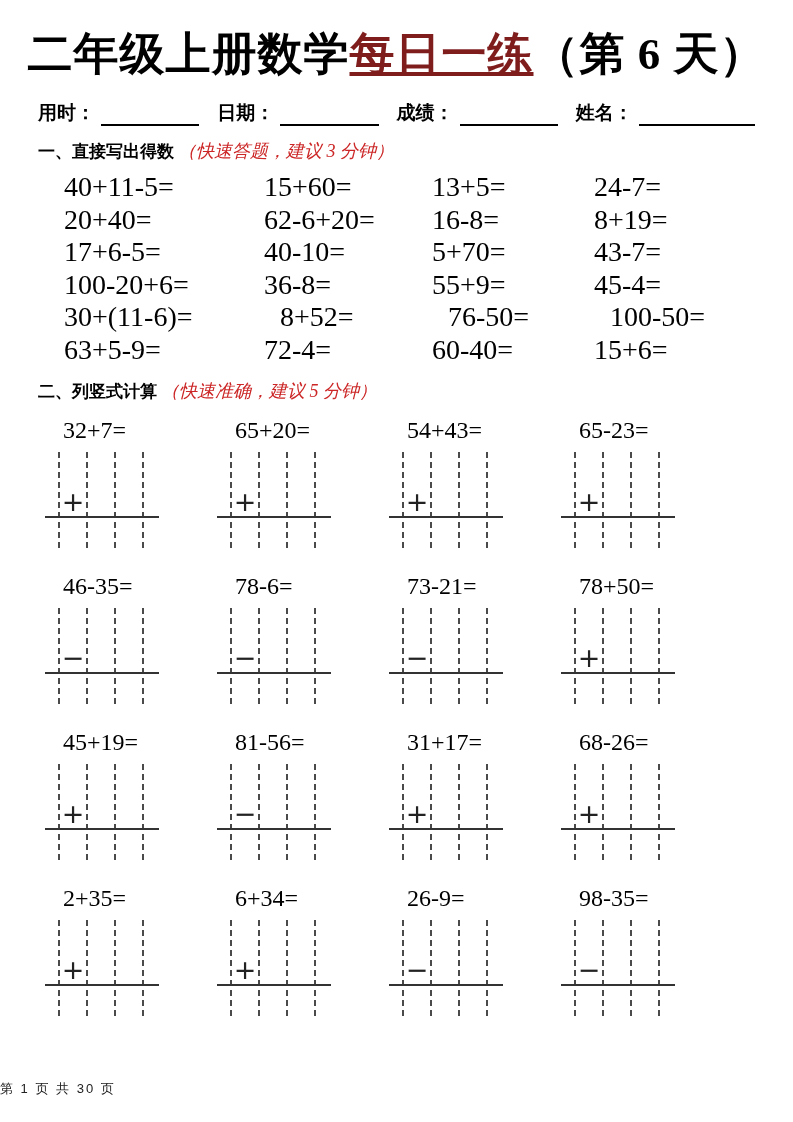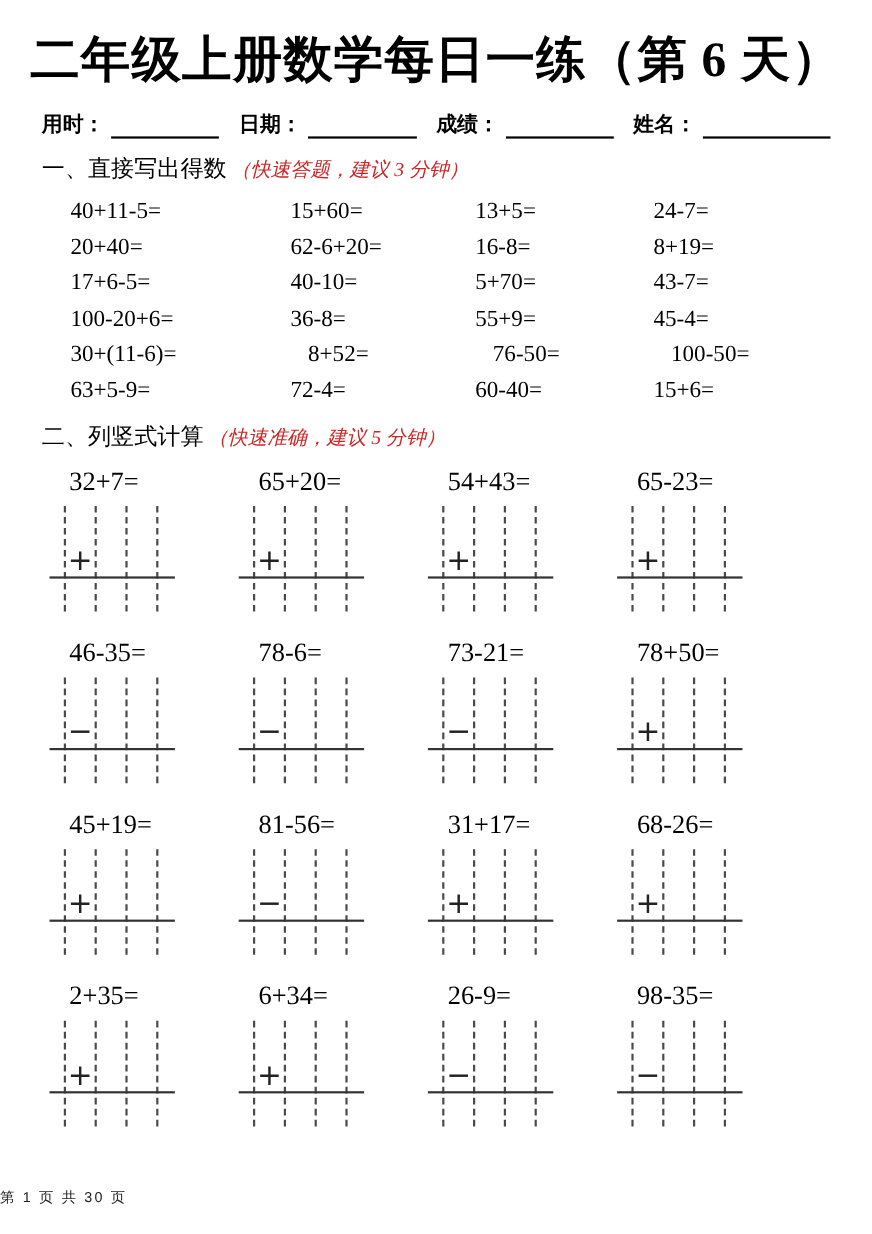--- a/index.html
+++ b/index.html
@@ -18,21 +18,21 @@
   
   .title {
     margin-top: 24px;
     text-align: center;
     font-size: 45px;
     font-weight: 700;
     letter-spacing: 1px;
     font-family: "Liberation Serif", serif;
     white-space: nowrap;
   }
-  .title .hl { color: #000000; }
+  .title .hl { color: #7f1d1d; text-decoration: underline; }
 
   
   .info-row {
     display: flex;
     align-items: flex-end;
     margin: 16px 38px 0 38px;
     font-family: "Liberation Sans", sans-serif;
     font-size: 19px;
     font-weight: 700;
   }
@@ -46,38 +46,38 @@
   }
   .info-field:last-child .info-blank { margin-right: 0; }
 
   
   .sec-head {
     margin: 13px 0 0 38px;
     white-space: nowrap;
   }
   .sec-title {
     font-family: "Liberation Sans", sans-serif;
-    font-weight: 400;
-    font-size: 21px;
+    font-weight: 700;
+    font-size: 17px;
     color: #000;
   }
   .sec-note {
     font-family: "Liberation Serif", serif;
     font-style: italic;
     font-size: 18px;
     color: #cc2626;
     margin-left: 4px;
   }
 
   
   .s1-grid {
     display: grid;
     grid-template-columns: 200px 168px 162px 1fr;
     margin: 8px 20px 0 64px;
-    font-size: 21px;
+    font-size: 28px;
   }
   .s1-item {
     height: 32.5px;
     line-height: 32.5px;
     white-space: nowrap;
   }
   
   .s1-item:nth-child(18), .s1-item:nth-child(19), .s1-item:nth-child(20) { padding-left: 16px; }
 
   

